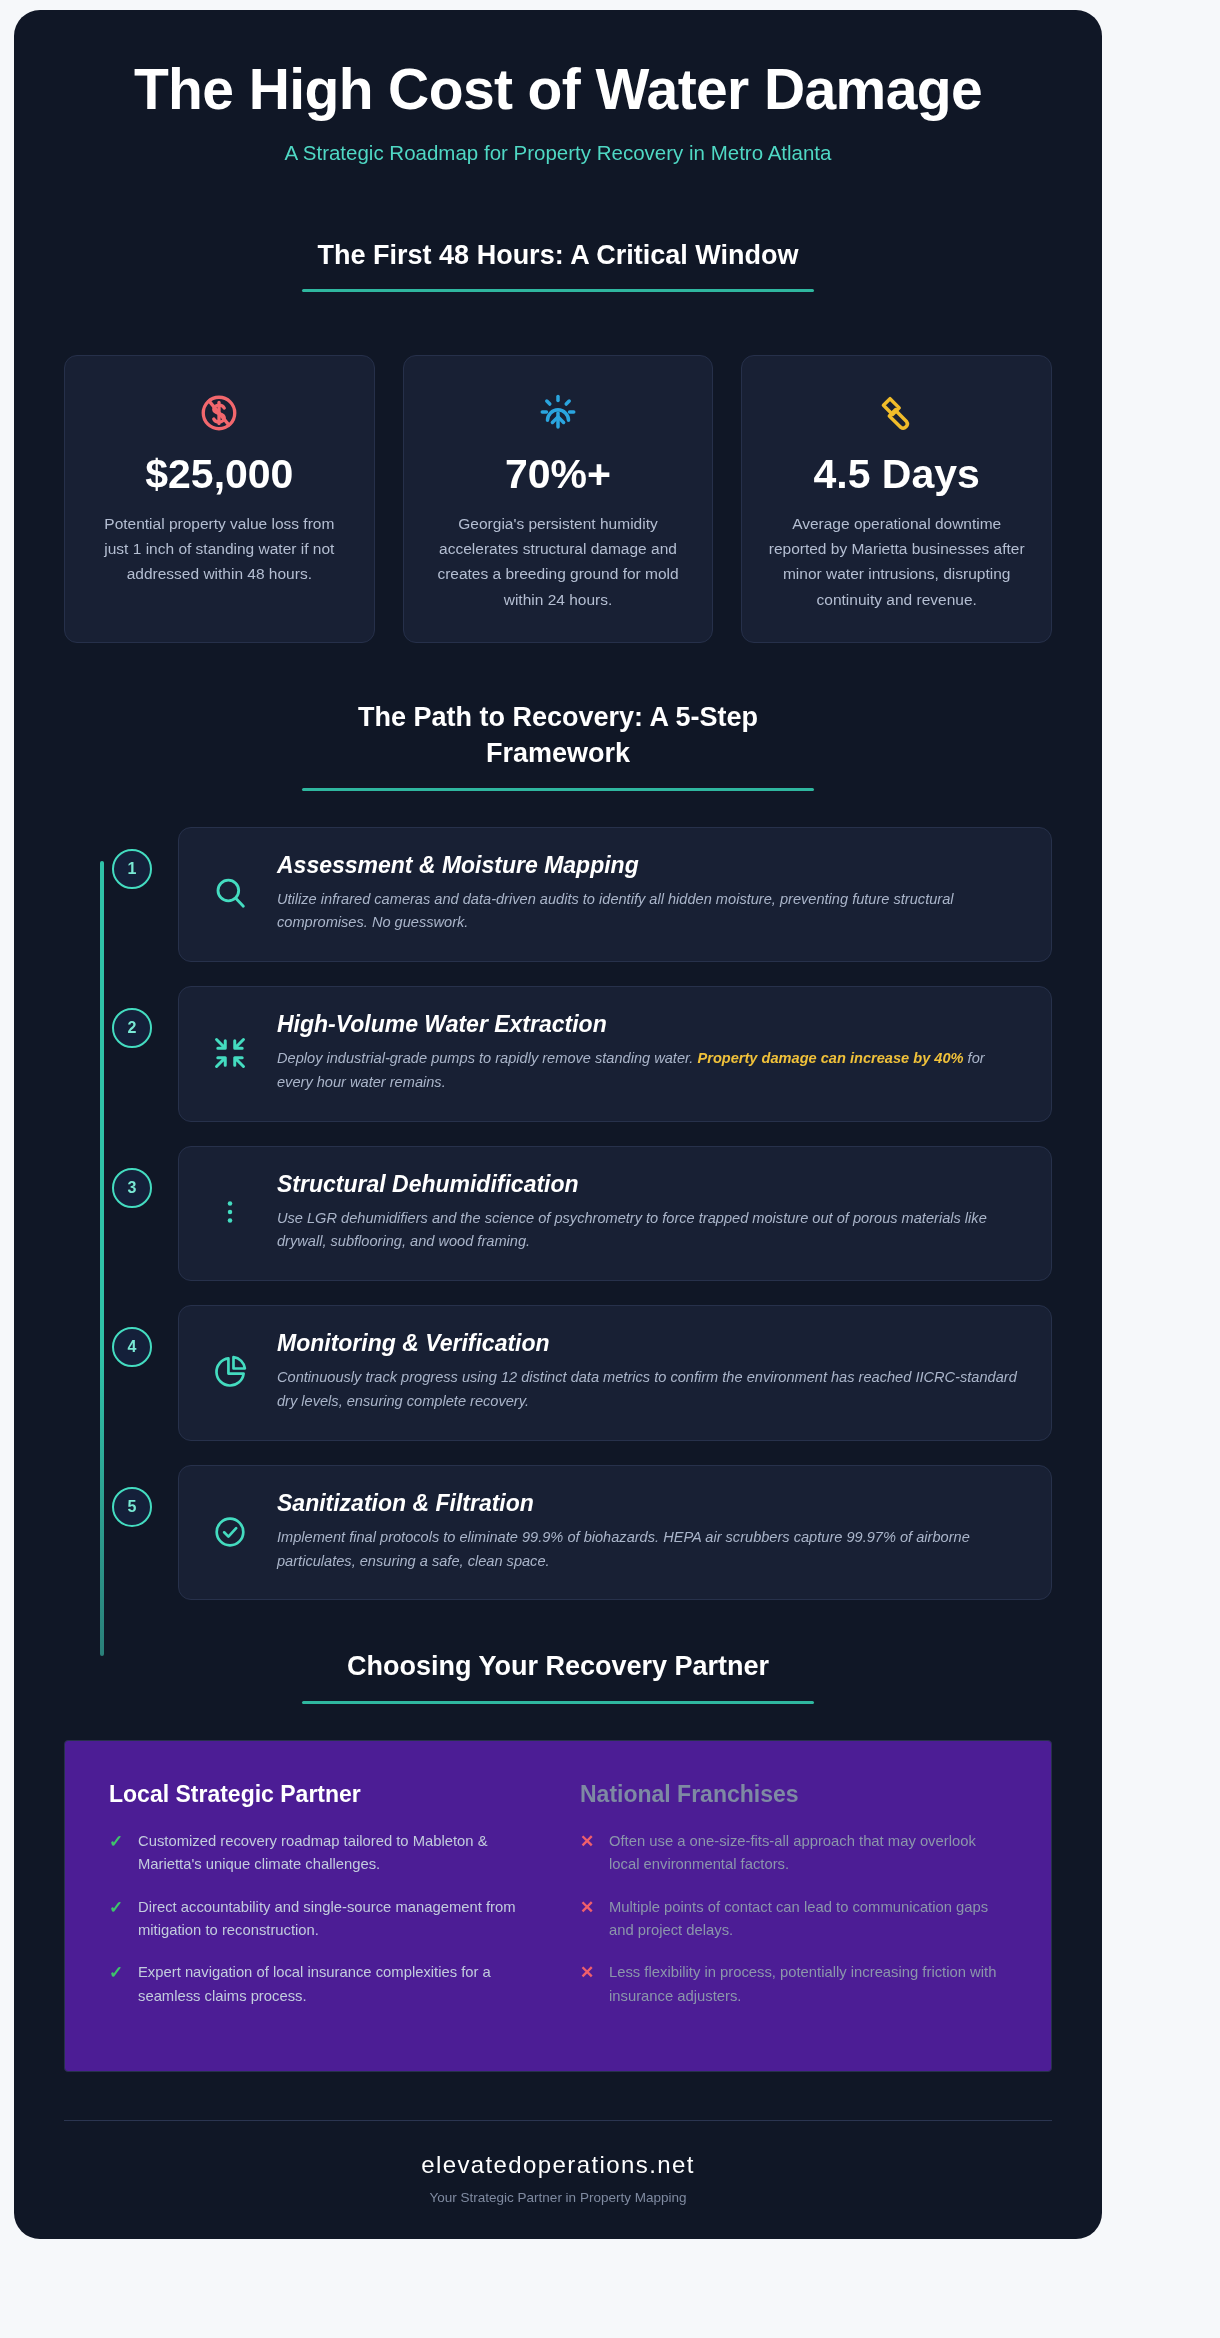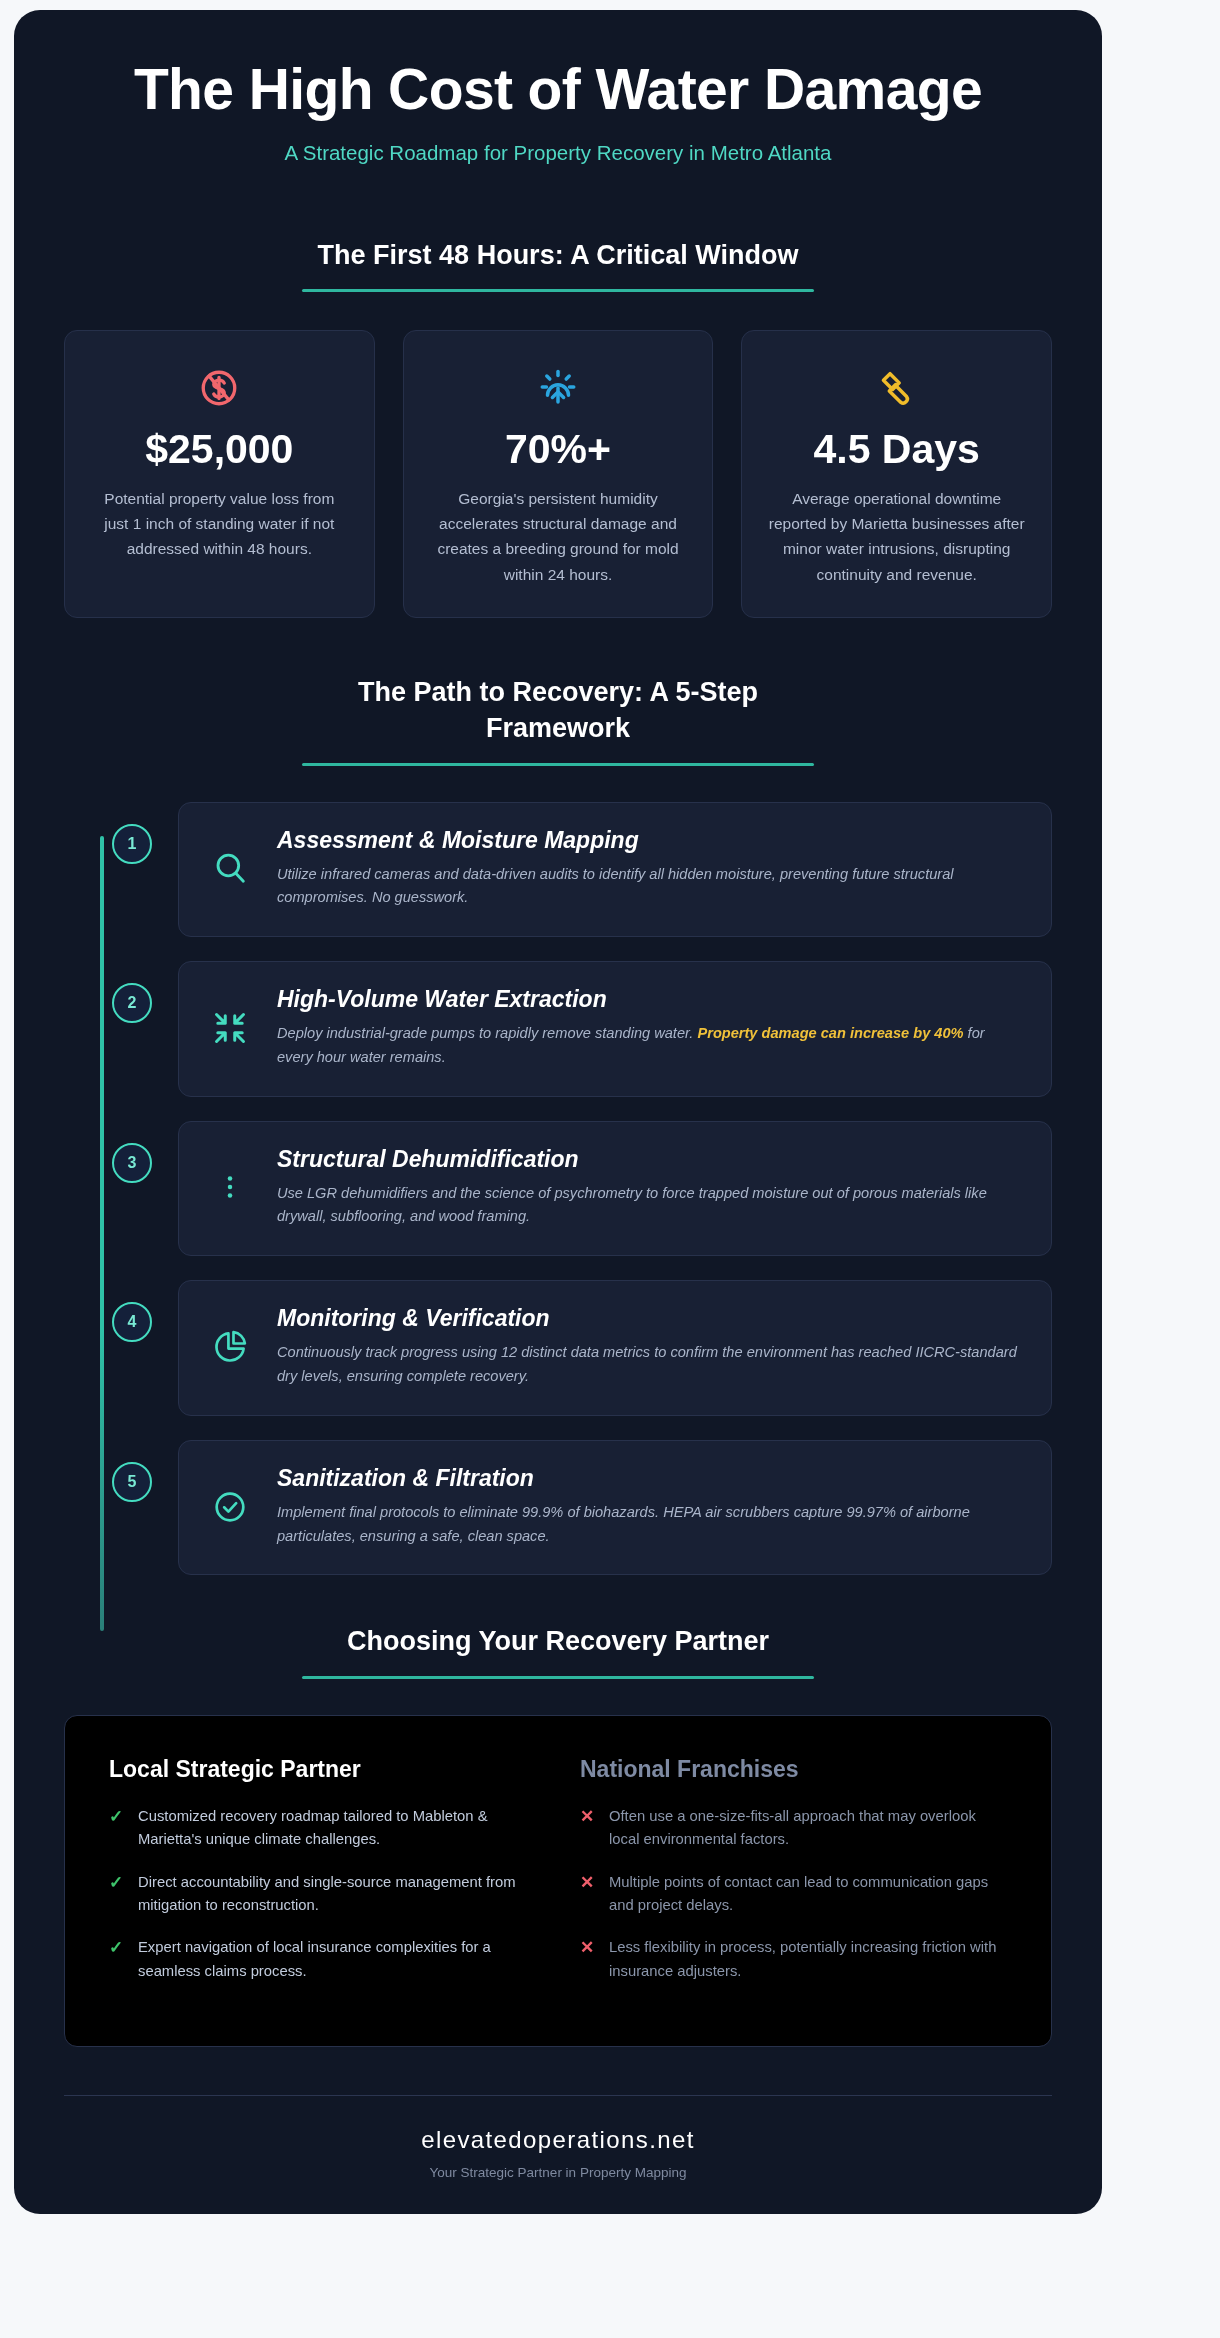--- a/index.html
+++ b/index.html
@@ -73,20 +73,21 @@
   .stat-card {
     flex: 1;
     background: #182034;
     border: 1px solid #26304a;
     border-radius: 13px;
     padding: 34px 26px 30px 26px;
     text-align: center;
     display: flex;
     flex-direction: column;
     align-items: center;
+    margin-top: 25px;
   }
   .stat-icon { height: 46px; margin-bottom: 16px; display:flex; align-items:center; justify-content:center;}
   .stat-value {
     font-size: 41px;
     font-weight: bold;
     color: #ffffff;
     line-height: 1.1;
     margin-bottom: 14px;
   }
   .stat-desc {
@@ -166,23 +167,23 @@
   .step-desc {
     font-size: 14.6px;
     color: #aab5ca;
     line-height: 1.63;
   }
   .hl { color: #f0c13a; font-weight: bold; }
 
   
   .compare-card {
     margin: 36px 50px 0 50px;
-    background: #000000;
+    background: #4c1d95;
     border: 1px solid #27314b;
-    border-radius: 13px;
+    border-radius: 4px;
     padding: 40px 44px 44px 44px;
     display: flex;
     gap: 44px;
   }
   .compare-col { flex: 1; }
   .compare-col h3 {
     font-size: 23px;
     font-weight: bold;
     margin-bottom: 22px;
   }

